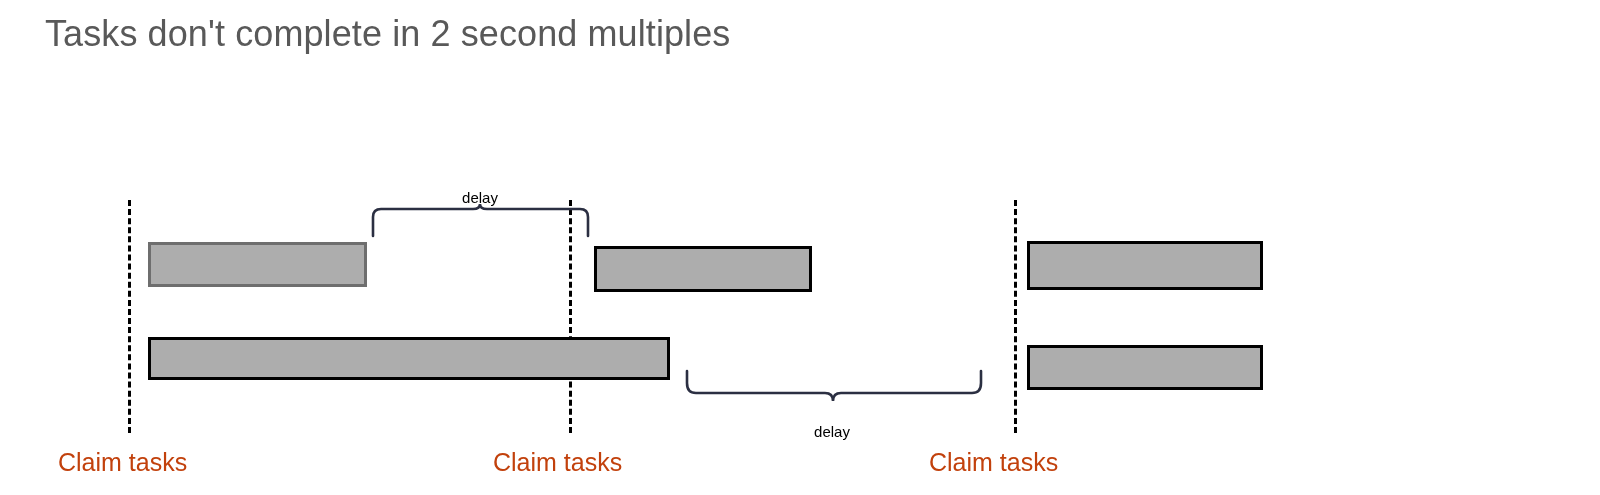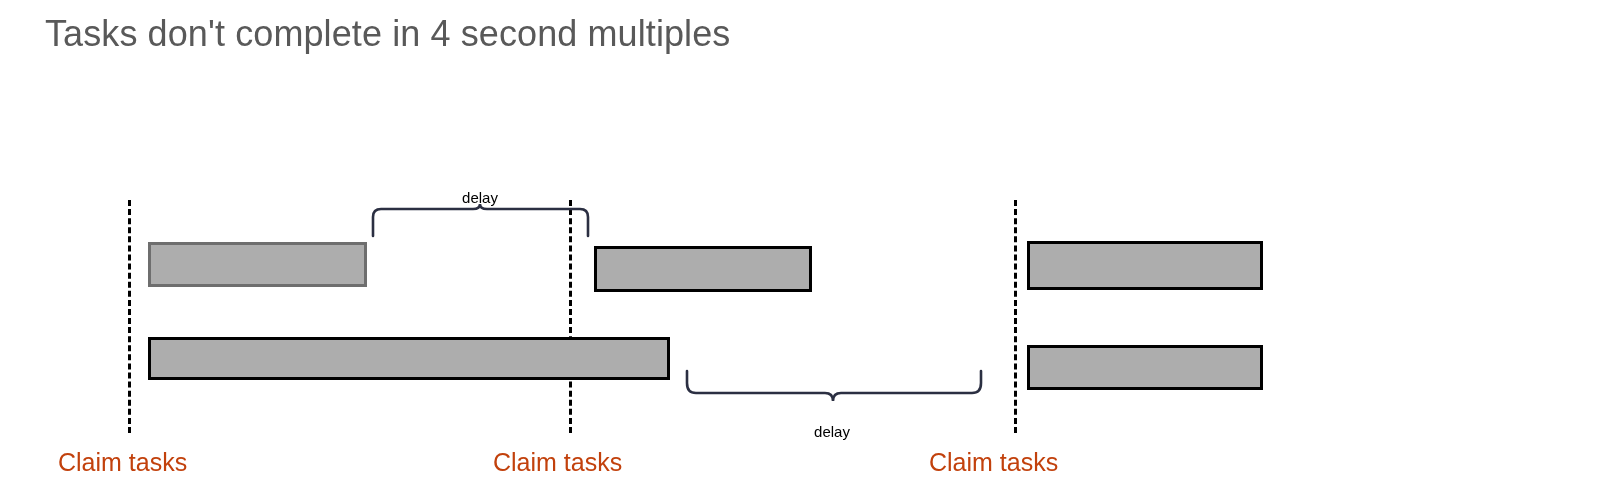--- a/index.html
+++ b/index.html
@@ -90,21 +90,21 @@
   .brace-svg {
     position: absolute;
     overflow: visible;
   }
 </style>
 </head>
 <body>
 
 <div id="canvas">
 
-  <div class="slide-title">Tasks don't complete in 4 second multiples</div>
+  <div class="slide-title">Tasks don't complete in 2 second multiples</div>
 
   <div id="diagram">
 
     <div class="tick-line" style="left:128px;"></div>
     <div class="tick-line" style="left:569px;"></div>
     <div class="tick-line" style="left:1014px;"></div>
 
     <div class="task-bar border-gray" style="left:148px; top:214px; width:219px; height:45px;"></div>
     <div class="task-bar border-dark" style="left:594px; top:218px; width:218px; height:46px;"></div>
     <div class="task-bar border-dark" style="left:1027px; top:213px; width:236px; height:49px;"></div>

